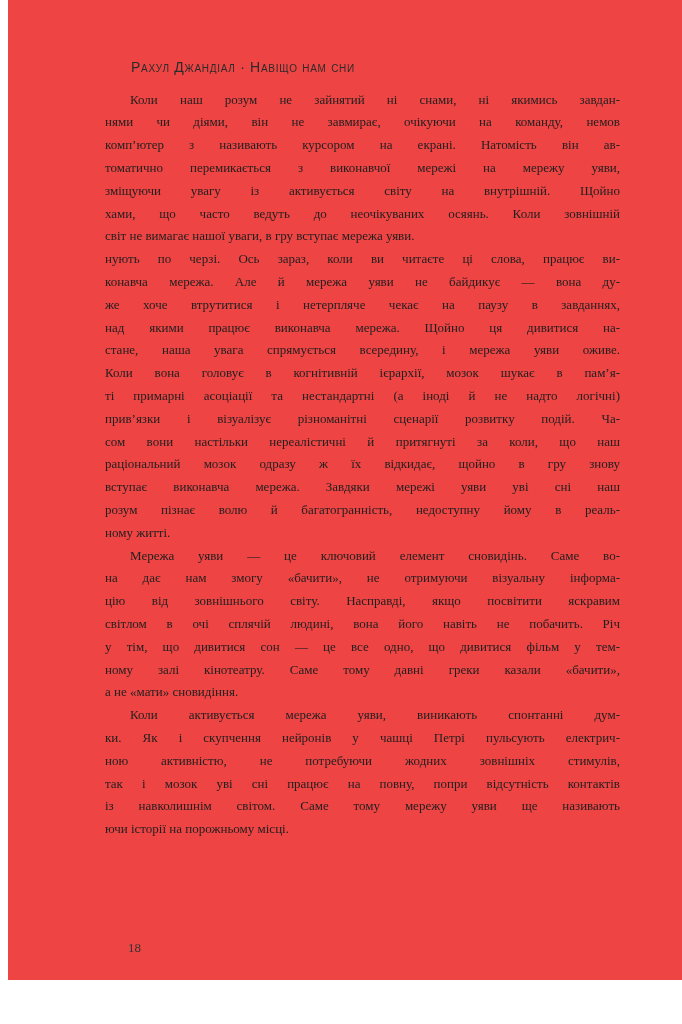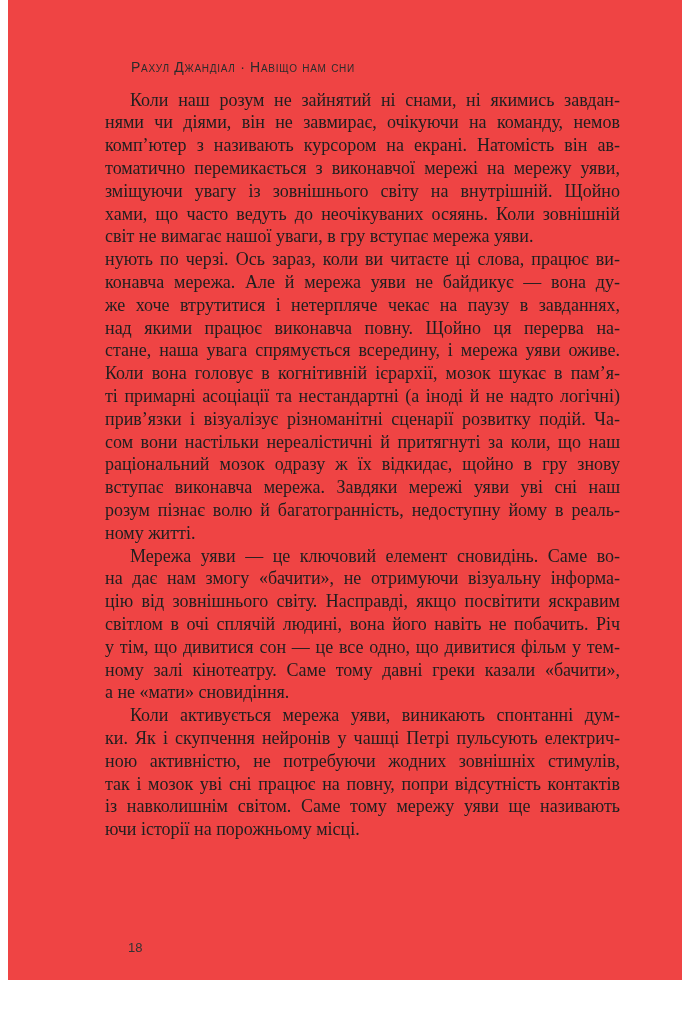--- a/index.html
+++ b/index.html
@@ -6,56 +6,56 @@
     body { width: 682px; height: 1024px; position: relative; overflow: hidden; }
     .page { position: absolute; left: 0; top: 0; width: 682px; height: 980px; background: #ef4444; margin-left: 8px; }
     .running-head {
       position: absolute; left: 123px; top: 59px;
       font-family: "Liberation Sans", sans-serif;
       font-size: 14px; font-variant: small-caps; letter-spacing: 0.7px;
       color: #2b2b2b; white-space: nowrap;
     }
     .body-text {
       position: absolute; left: 97px; top: 88.6px; width: 515px;
-      font-family: "Liberation Serif", serif; font-size: 18px;
+      font-family: "Liberation Serif", serif; font-size: 13px;
       color: #1f1f1f;
     }
     .line {
       height: 22.8px; line-height: 22.8px; overflow: visible;
       text-align: justify; text-align-last: justify;
     }
     .indent { padding-left: 25px; }
     .last { text-align-last: left; }
     .page-number {
       position: absolute; left: 120px; top: 940px;
-      font-family: Liberation Sans, sans-serif; font-size: 13px; color: #333333;
+      font-family: Liberation Serif, serif; font-size: 13px; color: #333333;
     }
   </style>
 </head>
 <body>
 
 <div class="page">
   <div class="running-head">Рахул Джандіал · Навіщо нам сни</div>
 
   <div class="body-text">
     <div class="paragraph">
       <div class="line indent">Коли наш розум не зайнятий ні снами, ні якимись завдан-</div>
       <div class="line">нями чи діями, він не завмирає, очікуючи на команду, немов</div>
       <div class="line">комп’ютер з називають курсором на екрані. Натомість він ав-</div>
       <div class="line">томатично перемикається з виконавчої мережі на мережу уяви,</div>
-      <div class="line">зміщуючи увагу із зовнішнього світу на внутрішній. Щойно</div>
+      <div class="line">зміщуючи увагу із активується світу на внутрішній. Щойно</div>
       <div class="line">хами, що часто ведуть до неочікуваних осяянь. Коли зовнішній</div>
       <div class="line last">світ не вимагає нашої уваги, в гру вступає мережа уяви.</div>
     </div>
 
     <div class="paragraph">
       <div class="line">нують по черзі. Ось зараз, коли ви читаєте ці слова, працює ви-</div>
       <div class="line">конавча мережа. Але й мережа уяви не байдикує — вона ду-</div>
       <div class="line">же хоче втрутитися і нетерпляче чекає на паузу в завданнях,</div>
-      <div class="line">над якими працює виконавча повну. Щойно ця перерва на-</div>
+      <div class="line">над якими працює виконавча мережа. Щойно ця дивитися на-</div>
       <div class="line">стане, наша увага спрямується всередину, і мережа уяви оживе.</div>
       <div class="line">Коли вона головує в когнітивній ієрархії, мозок шукає в пам’я-</div>
       <div class="line">ті примарні асоціації та нестандартні (а іноді й не надто логічні)</div>
       <div class="line">прив’язки і візуалізує різноманітні сценарії розвитку подій. Ча-</div>
       <div class="line">сом вони настільки нереалістичні й притягнуті за коли, що наш</div>
       <div class="line">раціональний мозок одразу ж їх відкидає, щойно в гру знову</div>
       <div class="line">вступає виконавча мережа. Завдяки мережі уяви уві сні наш</div>
       <div class="line">розум пізнає волю й багатогранність, недоступну йому в реаль-</div>
       <div class="line last">ному житті.</div>
     </div>

